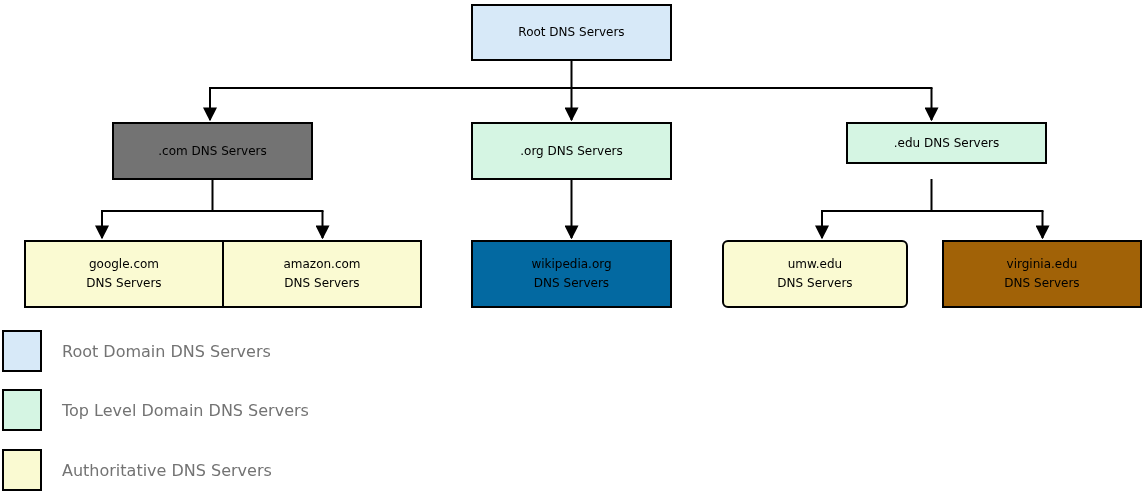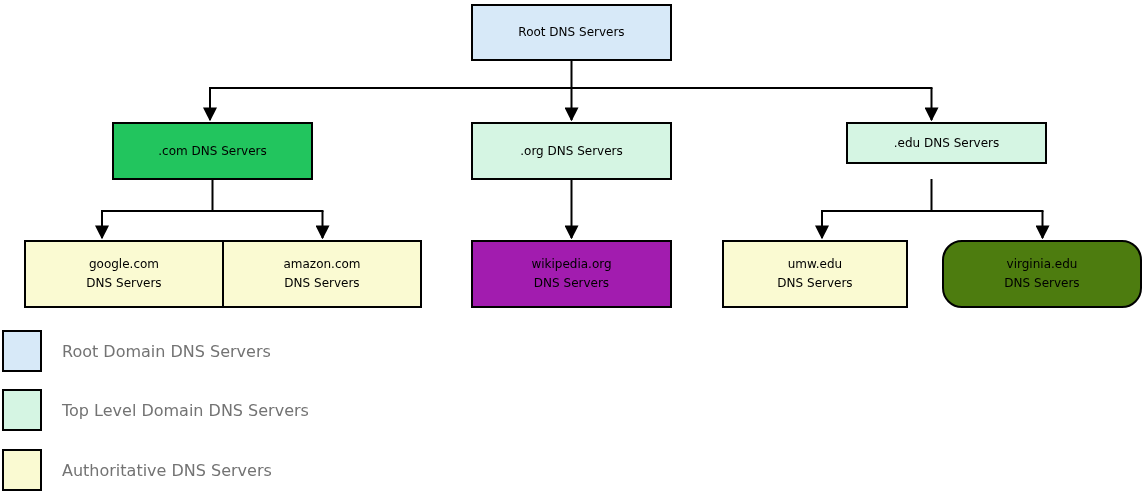--- a/index.html
+++ b/index.html
@@ -34,21 +34,21 @@
     color: #000000;
     white-space: pre-line;
   }
   .node.root      { left: 471px; top: 4px;   width: 201px; height: 57px; }
   .node.tld-com   { left: 112px; top: 122px; width: 201px; height: 58px; }
   .node.tld-org   { left: 471px; top: 122px; width: 201px; height: 58px; }
   .node.tld-edu   { left: 846px; top: 122px; width: 201px; height: 42px; }
   .node.auth-google    { left: 2px;   top: 240px; width: 200px; height: 68px; margin-left: 22px; }
   .node.auth-amazon    { left: 222px; top: 240px; width: 200px; height: 68px; }
   .node.auth-wikipedia { left: 471px; top: 240px; width: 201px; height: 68px; }
-  .node.auth-umw       { left: 722px; top: 240px; width: 186px; height: 68px; }
+  .node.auth-umw       { left: 722px; top: 240px; width: 186px; height: 68px; border-radius: 6px; }
   .node.auth-virginia  { left: 942px; top: 240px; width: 200px; height: 68px; }
 
   .legend-row {
     position: absolute;
     left: 2px;
     display: flex;
     align-items: center;
   }
   .legend-row.r0 { top: 330px; }
   .legend-row.r1 { top: 389px; }
@@ -91,33 +91,33 @@
 
     <path d="M571.5,179 V238" stroke="#000000" stroke-width="2" fill="none" marker-end="url(#arrow)"></path>
 
     <path d="M931.5,179 V212 M821,211 H1043.5" stroke="#000000" stroke-width="2" fill="none"></path>
     <path d="M822,211 V238" stroke="#000000" stroke-width="2" fill="none" marker-end="url(#arrow)"></path>
     <path d="M1042.5,211 V238" stroke="#000000" stroke-width="2" fill="none" marker-end="url(#arrow)"></path>
   </svg>
 
   <div class="node root" style="background-color: rgb(215, 233, 248);">Root DNS Servers</div>
 
-  <div class="node tld-com" style="background-color: #22c55e; text-align: center;">.com DNS Servers</div>
+  <div class="node tld-com" style="background-color: #737373; text-align: center;">.com DNS Servers</div>
   <div class="node tld-org" style="background-color: rgb(213, 245, 227);">.org DNS Servers</div>
   <div class="node tld-edu" style="background-color: rgb(213, 245, 227);">.edu DNS Servers</div>
 
   <div class="node auth-google" style="background-color: rgb(250, 250, 210);">google.com
 DNS Servers</div>
   <div class="node auth-amazon" style="background-color: rgb(250, 250, 210);">amazon.com
 DNS Servers</div>
-  <div class="node auth-wikipedia" style="background-color: #a21caf;">wikipedia.org
+  <div class="node auth-wikipedia" style="background-color: #0369a1;">wikipedia.org
 DNS Servers</div>
   <div class="node auth-umw" style="background-color: rgb(250, 250, 210);">umw.edu
 DNS Servers</div>
-  <div class="node auth-virginia" style="background-color: #4d7c0f; border-radius: 20px;">virginia.edu
+  <div class="node auth-virginia" style="background-color: #a16207;">virginia.edu
 DNS Servers</div>
 
   <div class="legend-row r0">
     <div class="legend-swatch" style="background-color: rgb(215, 233, 248);"></div>
     <span class="legend-label">Root Domain DNS Servers</span>
   </div>
   <div class="legend-row r1">
     <div class="legend-swatch" style="background-color: rgb(213, 245, 227);"></div>
     <span class="legend-label">Top Level Domain DNS Servers</span>
   </div>

